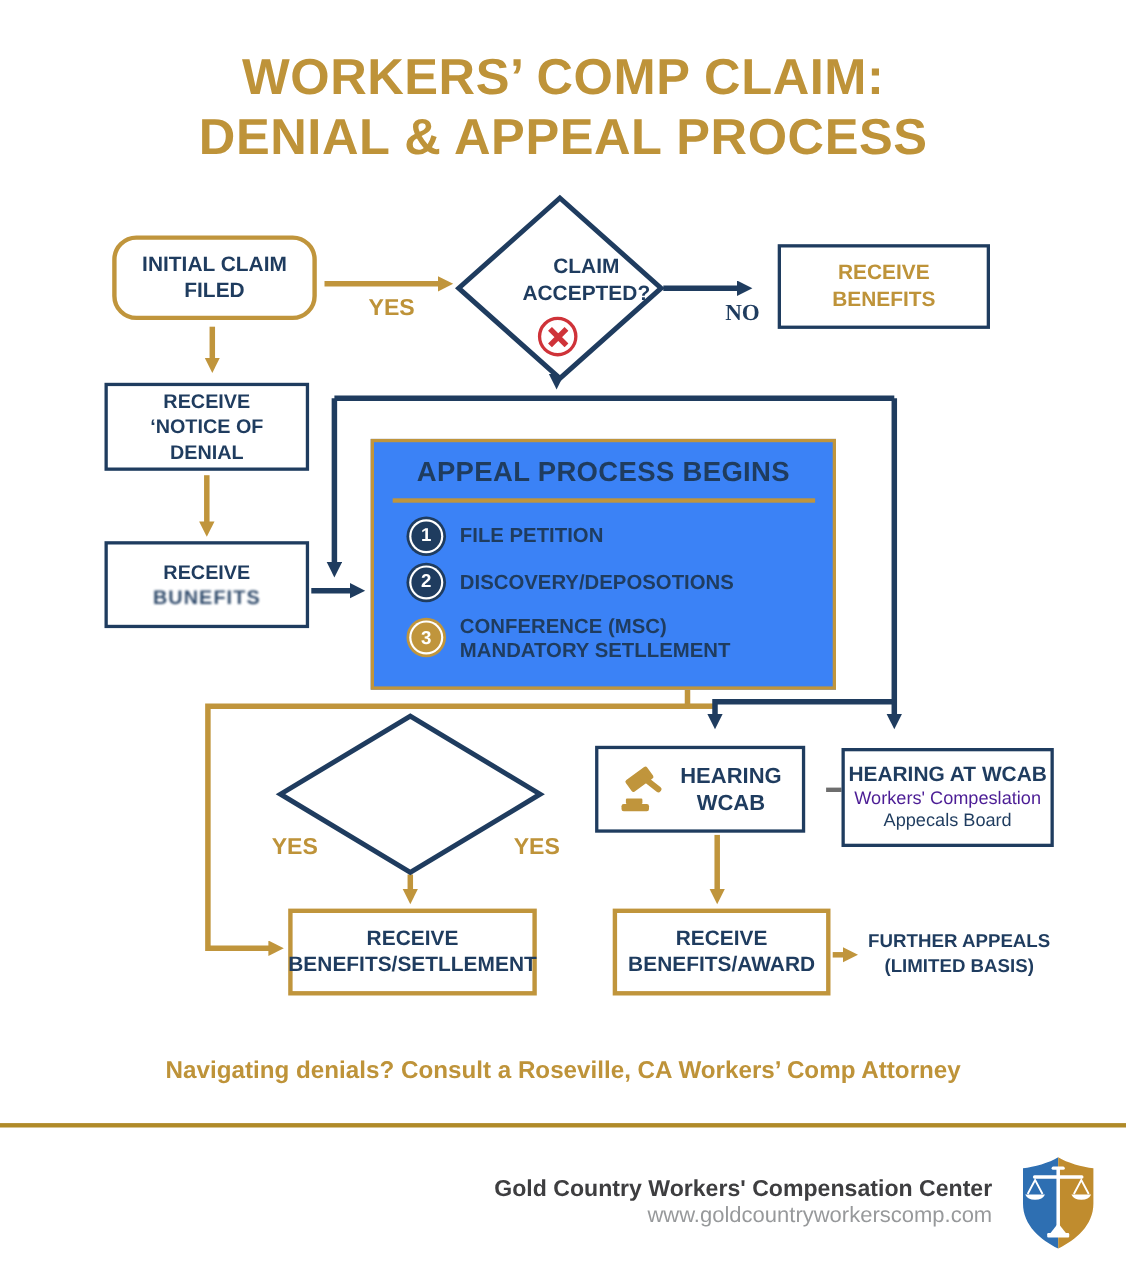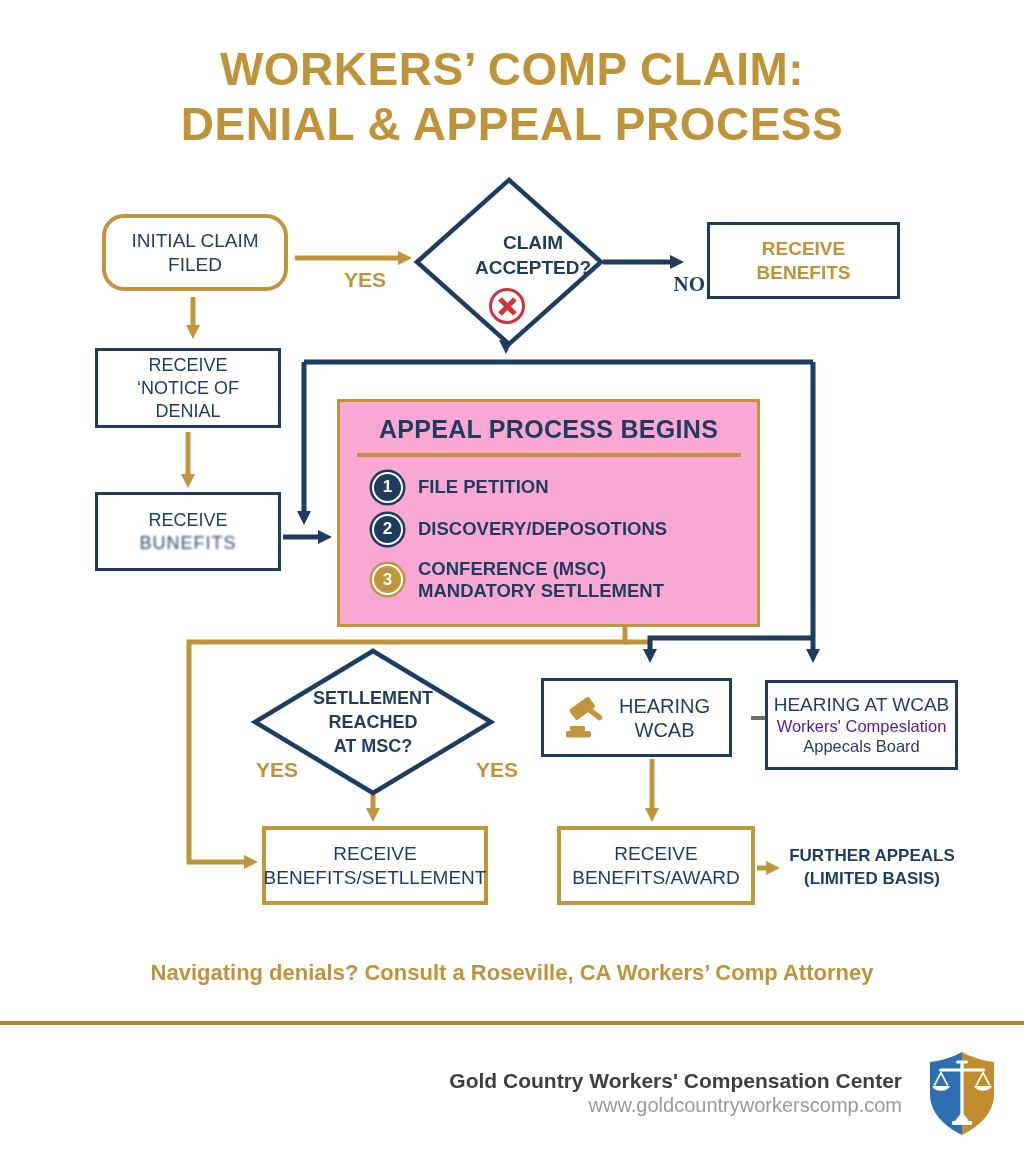--- a/index.html
+++ b/index.html
@@ -25,39 +25,39 @@
   .wire-gray { stroke:#6E6E6E; stroke-width:4; fill:none; }
   .diamond-shape { fill:#ffffff; stroke:#1F3C5F; stroke-width:4.5; }
 
   
   .box {
     display:flex; flex-direction:column; justify-content:center; align-items:center;
     text-align:center; background:#ffffff; z-index:2;
   }
   .b-navy  { border:3.5px solid #1F3C5F; }
   .b-gold  { border:4px solid #C0953C; }
-  .t-navy  { color:#1F3C5F; font-weight:normal; font-size:19px; line-height:24px; }
+  .t-navy  { color:#1F3C5F; font-weight:bold; font-size:19px; line-height:24px; }
   .t-gold  { color:#BE9339; font-weight:bold; font-size:19px; line-height:24px; }
   .rounded { border-radius:22px; }
-  .lbl { color:#BE9339; font-weight:bold; font-size:21px; z-index:2; text-align:right; }
+  .lbl { color:#BE9339; font-weight:bold; font-size:21px; z-index:2; text-align:center; }
   .lbl.navy { color:#1F3C5F; }
 
   .freetext { color:#1F3C5F; font-weight:bold; font-size:17px; line-height:23px; text-align:center; z-index:2; }
   .dmtext { text-align:center; color:#1F3C5F; font-weight:bold; z-index:2; }
   .garbled { filter:blur(0.8px); letter-spacing:1px; opacity:.92; }
 
   
   .x-badge {
     left:489px; top:288px; width:36px; height:36px; z-index:3;
     border:3.5px solid #CF3339; border-radius:50%; background:#fff;
     display:flex; align-items:center; justify-content:center;
   }
 
   
-  .appeal-box { left:337px; top:399px; width:423px; height:228px; border:3.5px solid #C0953C; background:#f9a8d4; z-index:2; }
+  .appeal-box { left:337px; top:399px; width:423px; height:228px; border:3.5px solid #C0953C; background:#3b82f6; z-index:2; }
   .appeal-title { margin:13px 10px 9px; text-align:center; color:#1F3C5F; font-weight:bold; font-size:25px; letter-spacing:0.3px; }
   .appeal-rule { width:384px; height:3.5px; background:#C0953C; margin:0 auto; }
   .steps { margin:17px 0 0 30px; display:flex; flex-direction:column; gap:15px; }
   .step  { display:flex; align-items:center; gap:17px; }
   .step-num {
     flex:0 0 auto; width:27px; height:27px; border-radius:50%;
     background:#1F3C5F; color:#fff; font-weight:bold; font-size:17px;
     display:flex; align-items:center; justify-content:center;
     box-shadow:0 0 0 2px #fff, 0 0 0 4.5px #1F3C5F;
     margin-left:4px;
@@ -170,25 +170,20 @@
       <div class="step">
         <div class="step-num gold">3</div>
         <div class="step-label">
           <div>CONFERENCE (MSC)</div>
           <div>MANDATORY SETLLEMENT</div>
         </div>
       </div>
     </div>
   </div>
 
-  <div class="abs dmtext" style="left:288px; top:686px; width:170px; font-size:18px; line-height:24px;">
-    <div>SETLLEMENT</div>
-    <div>REACHED</div>
-    <div>AT MSC?</div>
-  </div>
   <div class="abs lbl" style="left:238px; top:758px; width:60px;">YES</div>
   <div class="abs lbl" style="left:458px; top:758px; width:60px;">YES</div>
 
   <div class="abs box b-navy hearing-box" style="left:541px; top:678px; width:191px; height:79px;">
     <svg width="46" height="46" viewBox="0 0 46 46">
       <g fill="#C0953C">
         <rect x="7" y="7" width="24" height="13" rx="2" transform="rotate(-36 19 13)"></rect>
         <rect x="18" y="14" width="23" height="5.5" rx="2.5" transform="rotate(38 29 17)"></rect>
         <rect x="7" y="31" width="15" height="5" rx="1"></rect>
         <rect x="3" y="36" width="25" height="6.5" rx="2"></rect>

